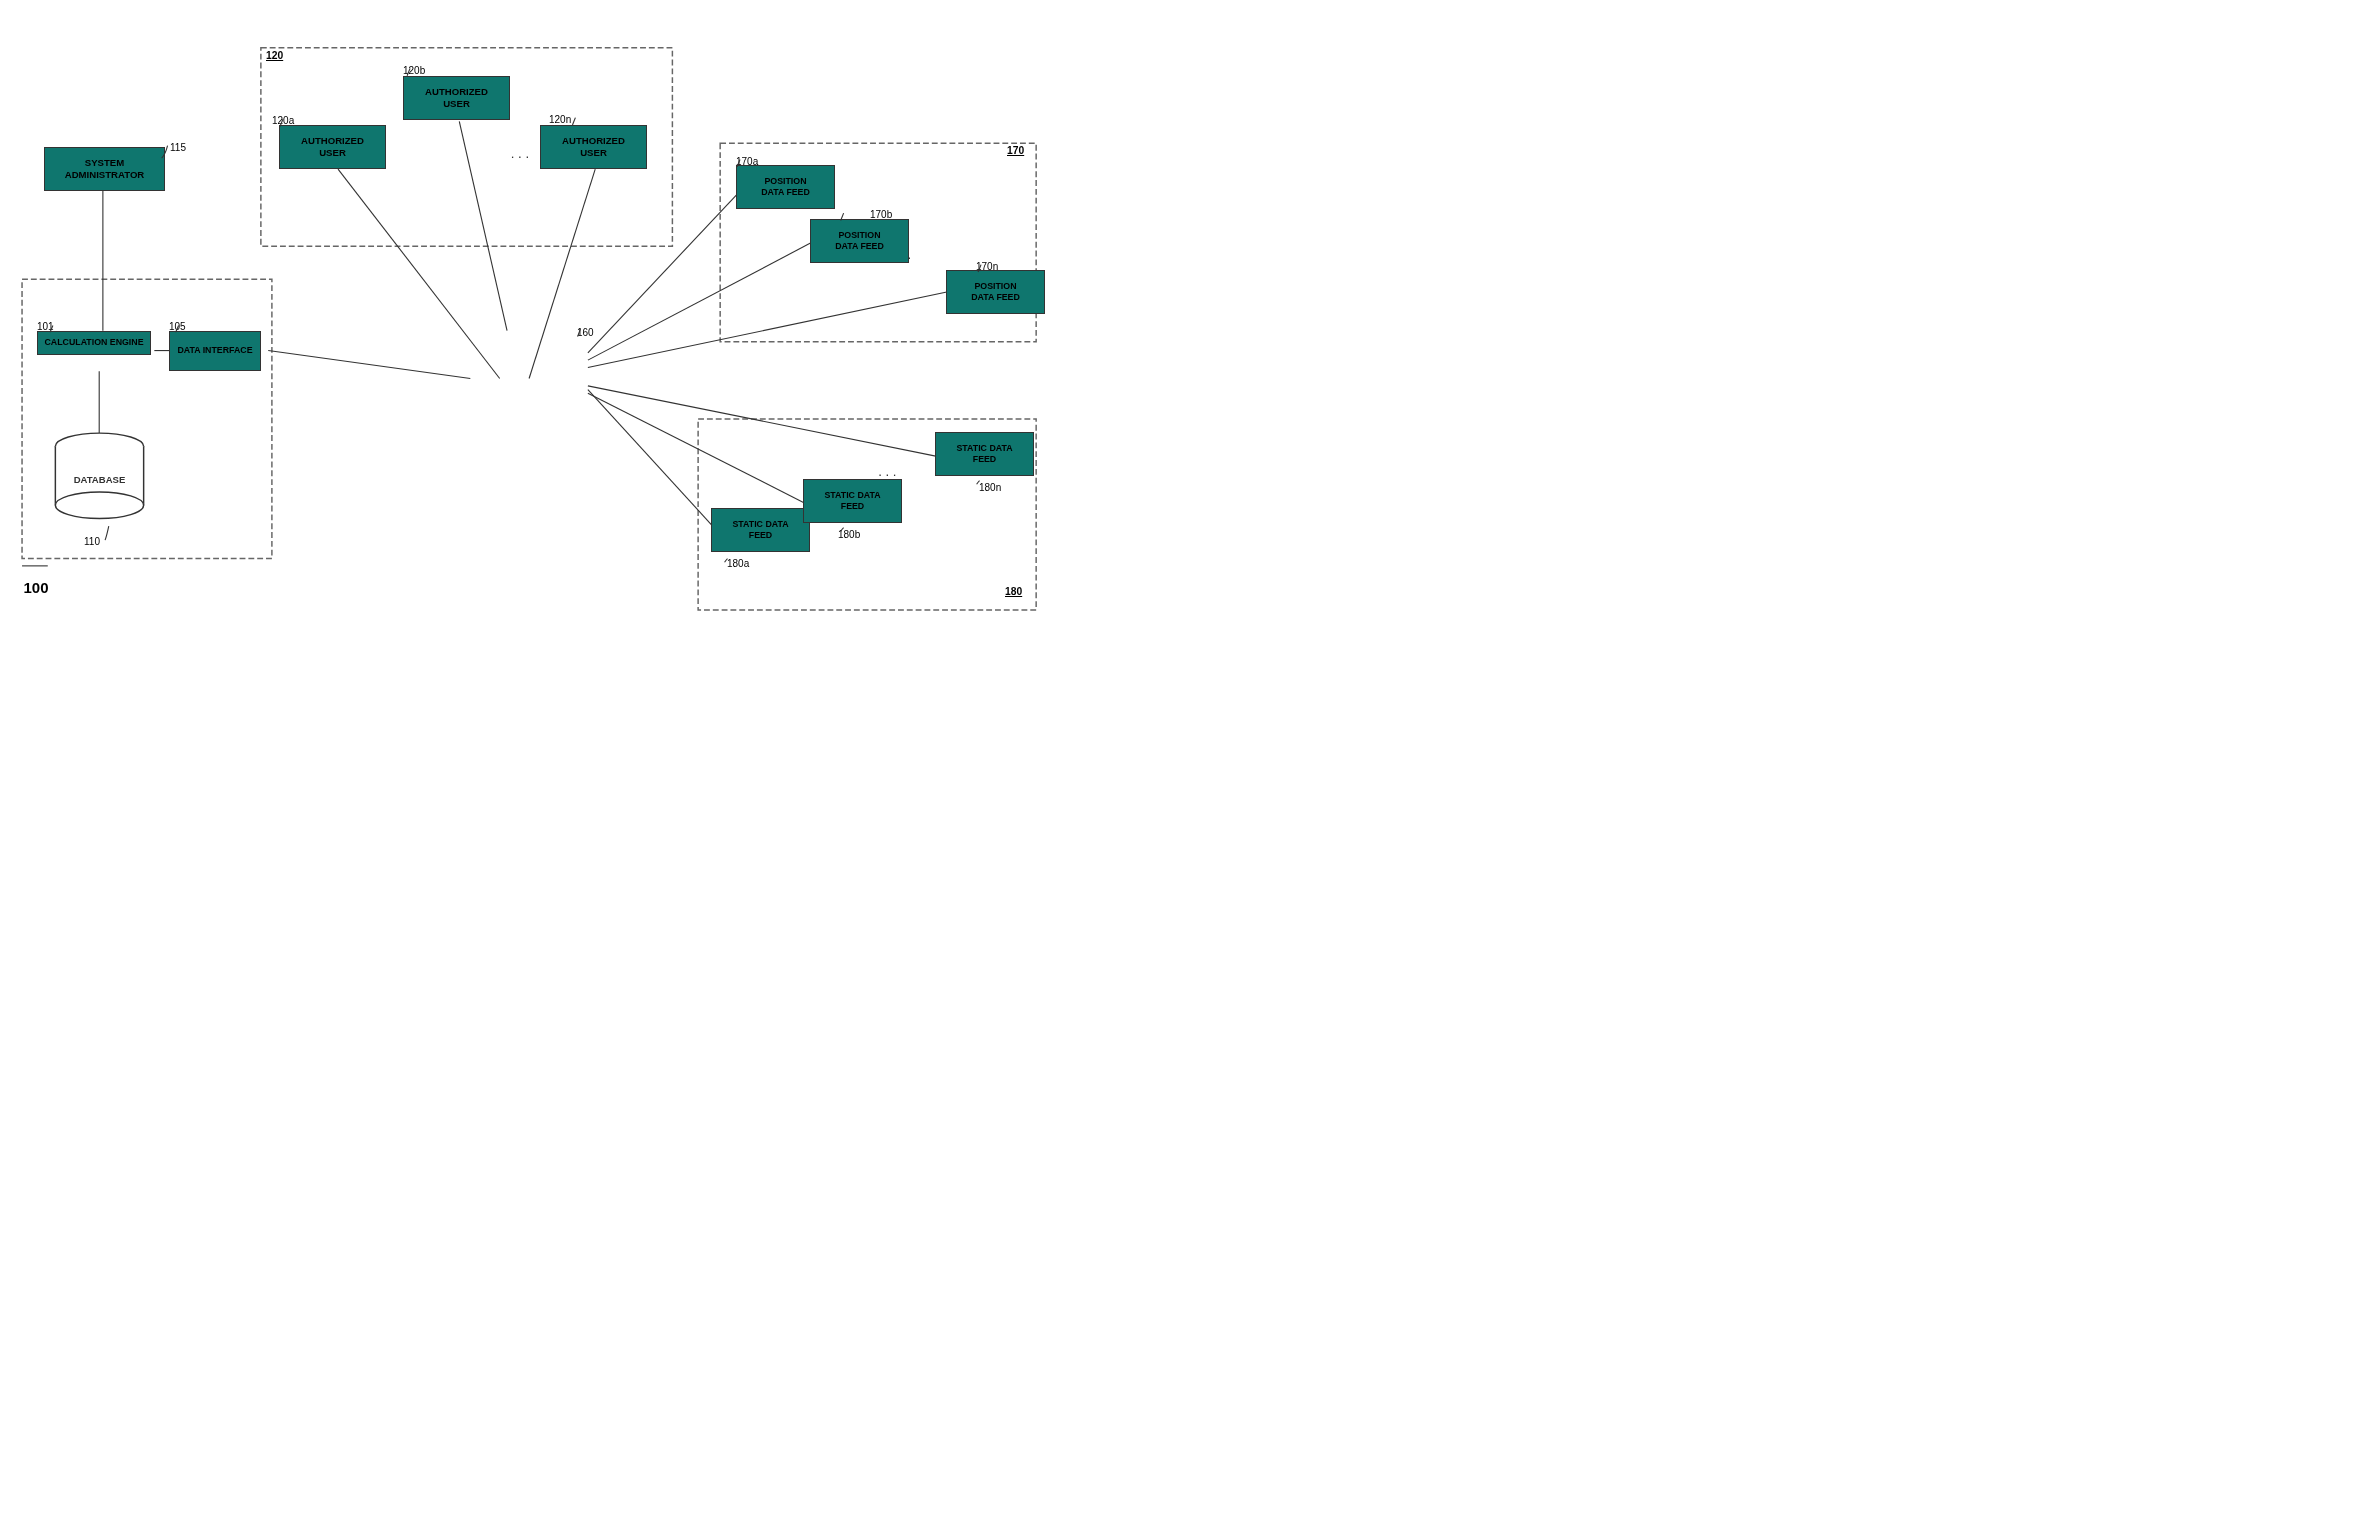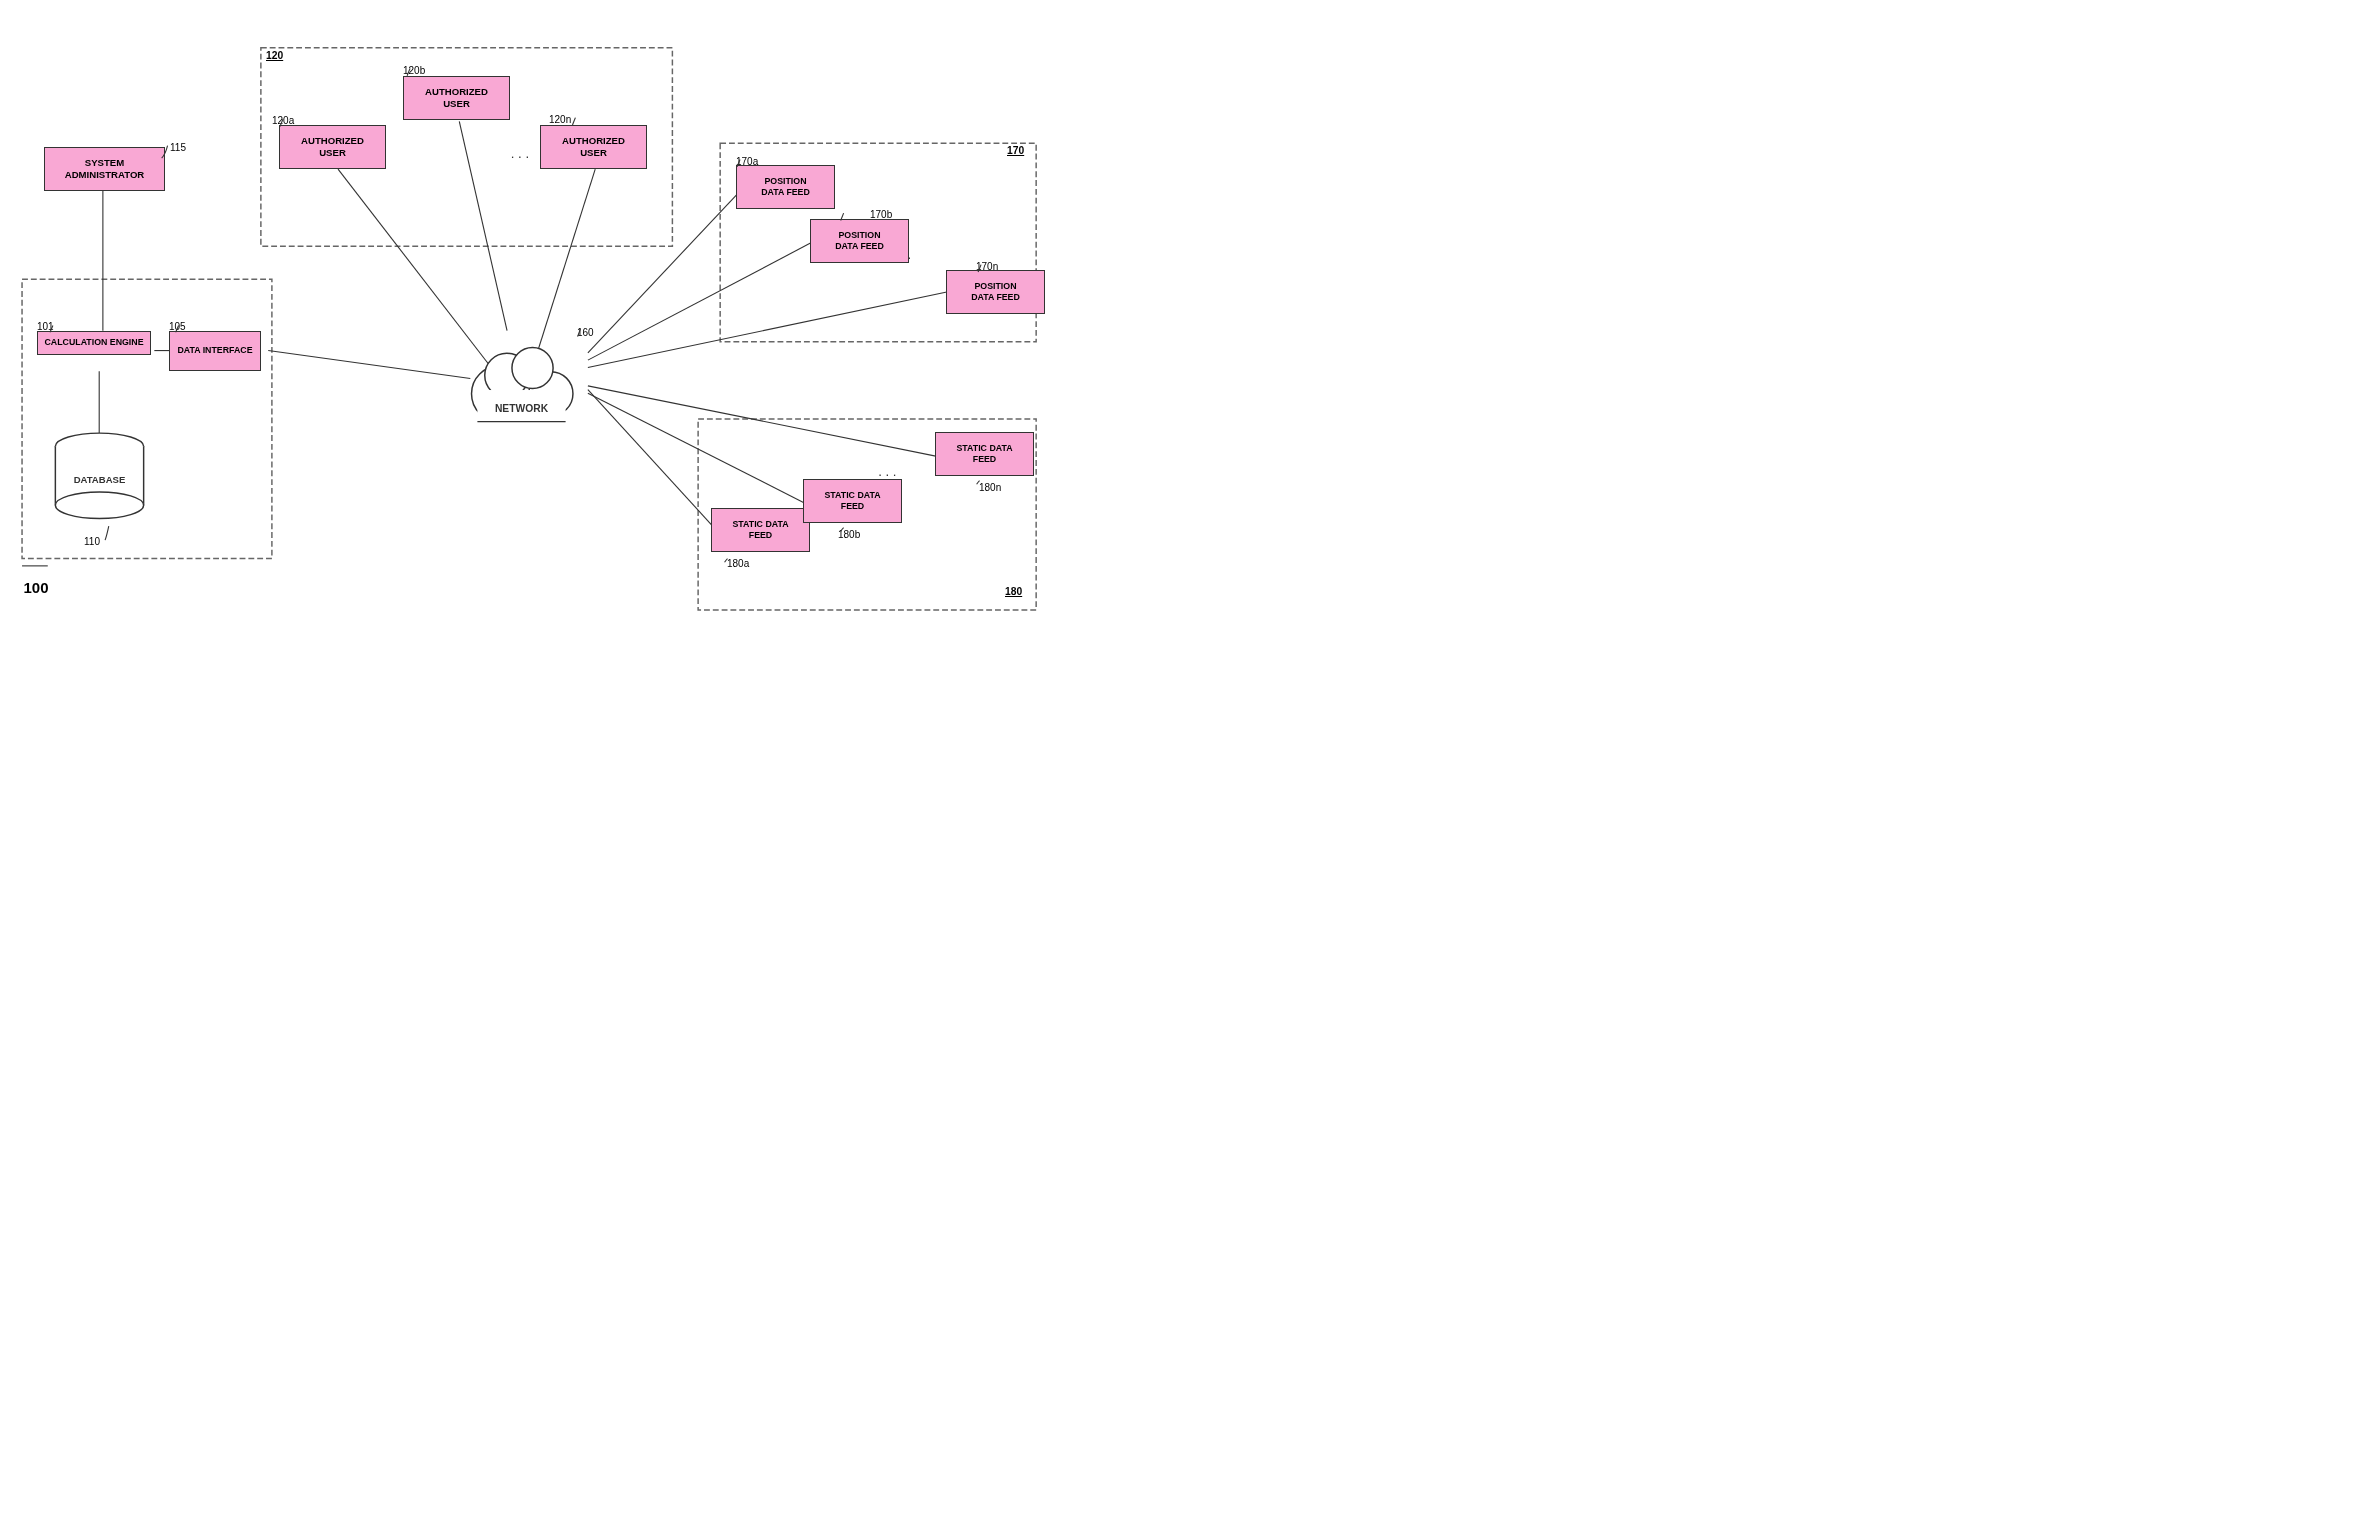--- a/index.html
+++ b/index.html
@@ -12,21 +12,21 @@
       overflow: hidden;
     }
     .diagram {
       position: relative;
       width: 100%;
       height: 100%;
     }
     .box {
       position: absolute;
       border: 1.5px solid #333;
-      background: #f9a8d4;
+      background: #0f766e;
       display: flex;
       align-items: center;
       justify-content: center;
       text-align: center;
       font-size: 9.6px;
       font-weight: bold;
       line-height: 1.3;
     }
     .label {
       position: absolute;
@@ -148,37 +148,20 @@
 
   <div class="box" style="left:540px; top:125px; width:107px; height:44px; font-size:9.6px;">
     <span>AUTHORIZED<br>USER</span>
   </div>
   <div class="label" style="left:549px; top:114px;">120n</div>
 
   <div class="label-underline" style="left:266px; top:50px;">120</div>
 
   <div class="label" style="left:23.5px; top:558px; font-size:15px; font-weight:bold;margin-top:21px;">100</div>
 
-  <div class="cloud" style="left:448px; top:320px;">
-    <svg width="147" height="118" xmlns="http://www.w3.org/2000/svg" viewBox="0 0 200 160">
-      <g fill="#fff" stroke="#333" stroke-width="2">
-        <circle cx="70" cy="100" r="38"></circle>
-        <circle cx="105" cy="85" r="35"></circle>
-        <circle cx="140" cy="100" r="30"></circle>
-        <circle cx="80" cy="75" r="30"></circle>
-        <circle cx="115" cy="65" r="28"></circle>
-
-        <rect x="40" y="95" width="120" height="45" stroke="none" fill="#fff"></rect>
-        <line x1="40" y1="138" x2="160" y2="138" stroke="#333" stroke-width="2"></line>
-        <line x1="40" y1="95" x2="40" y2="138" stroke="#333" stroke-width="0"></line>
-        <line x1="160" y1="100" x2="160" y2="138" stroke="#333" stroke-width="0"></line>
-      </g>
-      <text x="100" y="125" text-anchor="middle" font-size="14" font-weight="bold" fill="#333">NETWORK</text>
-    </svg>
-  </div>
   <div class="label" style="left:577px; top:327px;">160</div>
 
   <div class="box" style="left:736px; top:165px; width:99px; height:44px; font-size:8.8px;">
     <span>POSITION<br>DATA FEED</span>
   </div>
   <div class="label" style="left:736px; top:156px;">170a</div>
 
   <div class="box" style="left:810px; top:219px; width:99px; height:44px; font-size:8.8px;">
     <span>POSITION<br>DATA FEED</span>
   </div>

